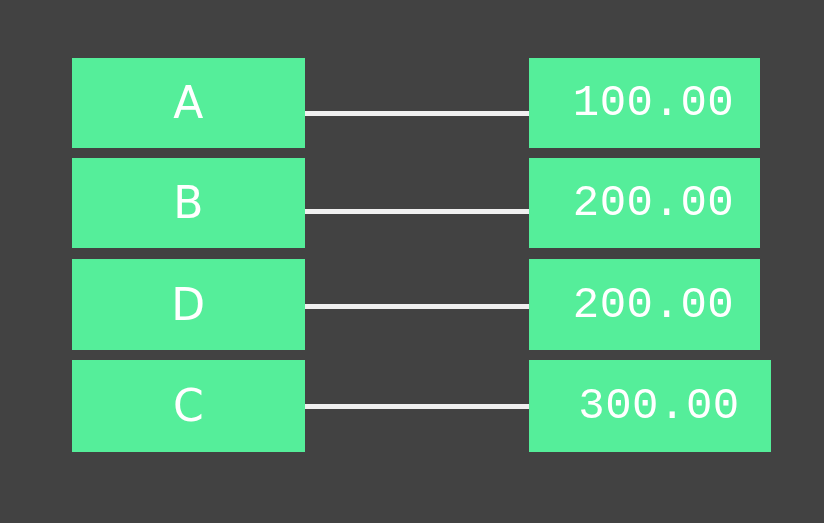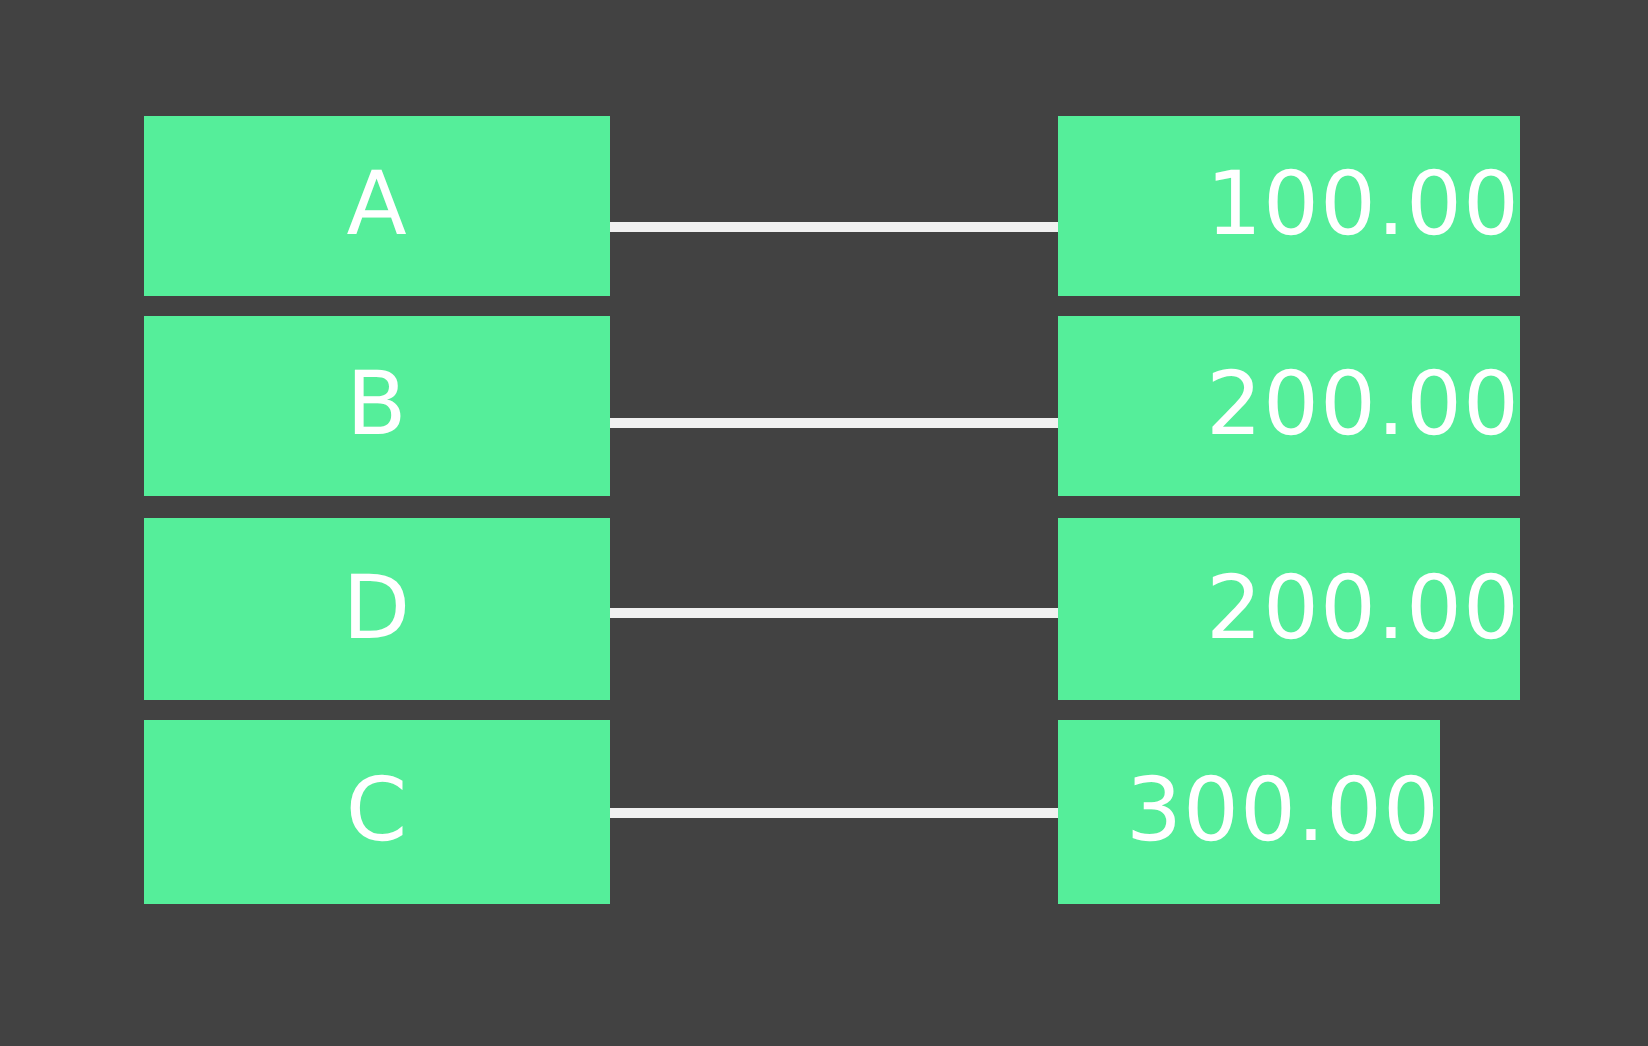--- a/index.html
+++ b/index.html
@@ -29,22 +29,23 @@
     font-weight: 400;
     line-height: 1;
     letter-spacing: 0.5px;
     white-space: nowrap;
     user-select: none;
   }
   .node.left {
     justify-content: center;
   }
   .node.right {
-    justify-content: flex-end;
+    justify-content: center;
     padding-left: 18px;
+    font-family: Liberation Mono, monospace;
   }
   .link {
     position: absolute;
     background: #f0f0f0;
   }
 </style>
 </head>
 <body>
 
 <div id="sankey-canvas">
@@ -69,17 +70,17 @@
 
   <div class="node right" style="left:529px; top:58px; width:231px; height:90px; background:#55ee9a;">
     <span>100.00</span>
   </div>
   <div class="node right" style="left:529px; top:158px; width:231px; height:90px; background:#55ee9a;">
     <span>200.00</span>
   </div>
   <div class="node right" style="left:529px; top:259px; width:231px; height:91px; background:#55ee9a;">
     <span>200.00</span>
   </div>
-  <div class="node right" style="left:529px; top:360px; width:191px; height:92px; background:#55ee9a;">
+  <div class="node right" style="left:529px; top:360px; width:242px; height:92px; background:#55ee9a;">
     <span>300.00</span>
   </div>
 
 </div>
 
 </body></html>

